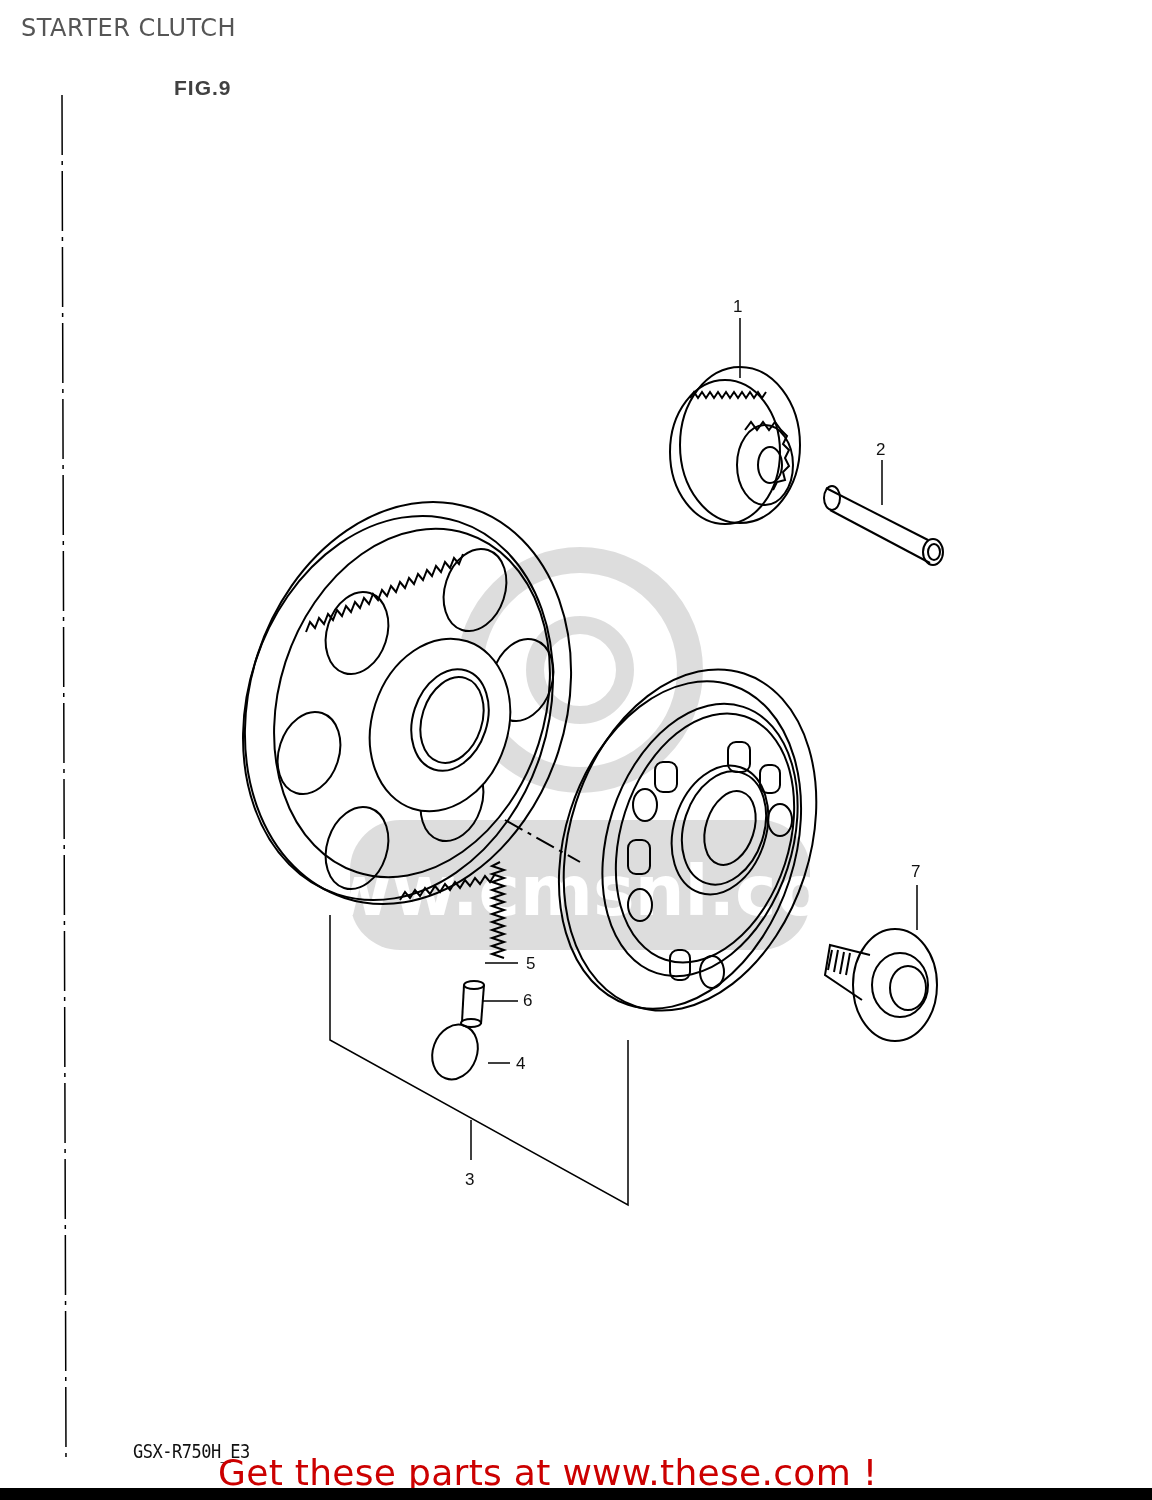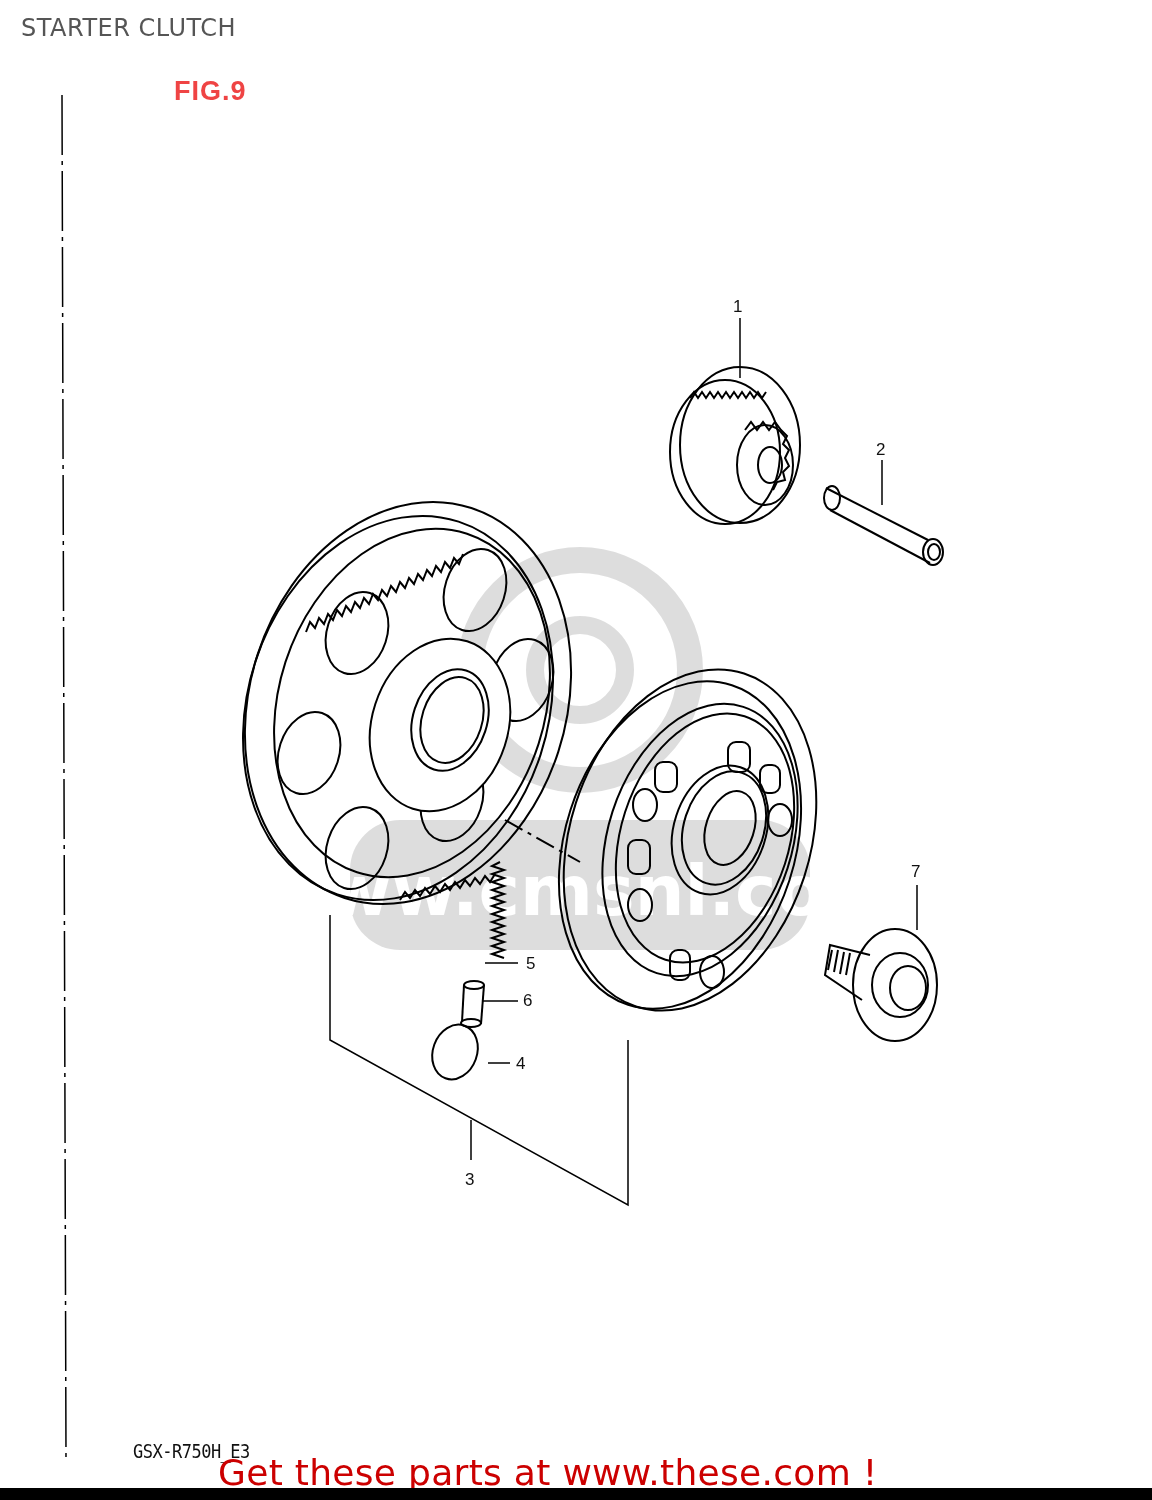--- a/index.html
+++ b/index.html
@@ -1,18 +1,18 @@
 <!DOCTYPE html>
 <html><head>
   <meta charset="utf-8">
   <style>
     html, body { margin: 0; padding: 0; background: #ffffff; }
     body { width: 1152px; height: 1500px; position: relative; overflow: hidden; font-family: "DejaVu Sans", sans-serif; }
     .page-title { position: absolute; left: 21px; top: 14px; font-size: 24px; color: #555555; letter-spacing: 0.5px; font-family: "DejaVu Sans", sans-serif; text-align: center; }
-    .fig-label { position: absolute; left: 174px; top: 76px; font-size: 27px; font-weight: bold; color: #ef4444; font-family: "Liberation Sans", sans-serif; letter-spacing: 1px; }
+    .fig-label { position: absolute; left: 174px; top: 76px; font-size: 21px; font-weight: bold; color: #404040; font-family: "Liberation Sans", sans-serif; letter-spacing: 1px; }
     .diagram { position: absolute; left: 0; top: 0; width: 1152px; height: 1500px; }
     .callout { position: absolute; font-size: 17px; color: #111; font-family: "Liberation Sans", sans-serif; }
     .model-code { position: absolute; left: 133px; top: 1441px; font-size: 17px; color: #111; font-family: "DejaVu Sans Mono", monospace; letter-spacing: -0.5px; transform: scaleY(1.15); }
     .promo { position: absolute; left: 218px; top: 1452px; font-size: 36px; color: #cc0000; font-family: "DejaVu Sans", sans-serif; letter-spacing: 0.3px; white-space: nowrap; }
     .bottom-bar { position: absolute; left: 0; top: 1488px; width: 1152px; height: 12px; background: #000; }
     .watermark { position: absolute; left: 320px; top: 520px; width: 520px; height: 470px; opacity: 0.13; }
   </style>
 </head>
 <body>
 

